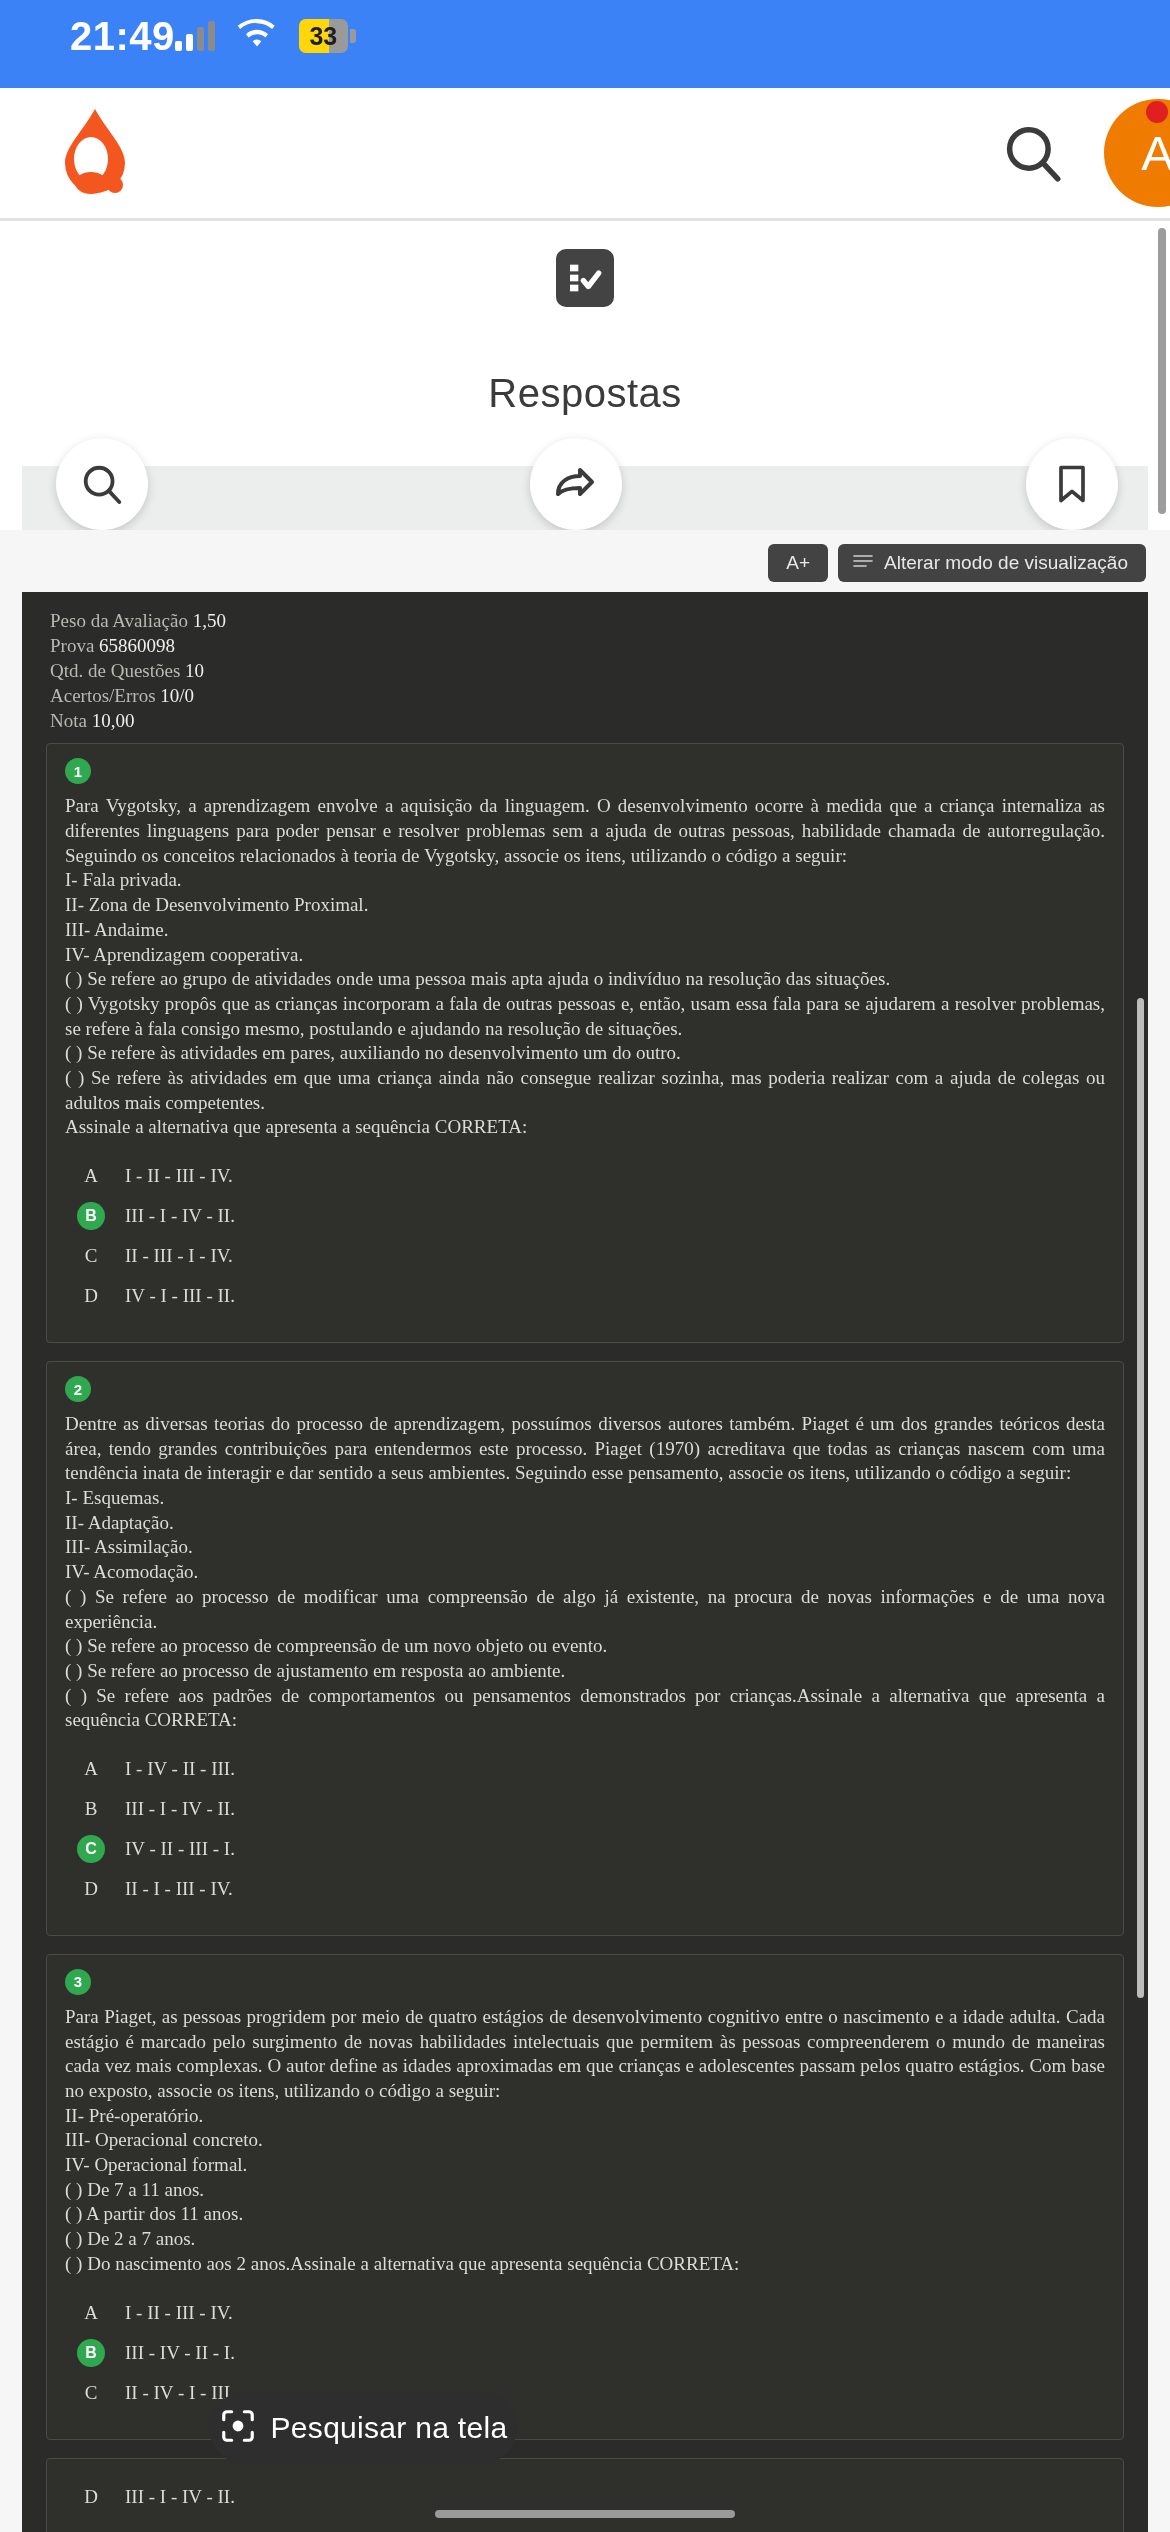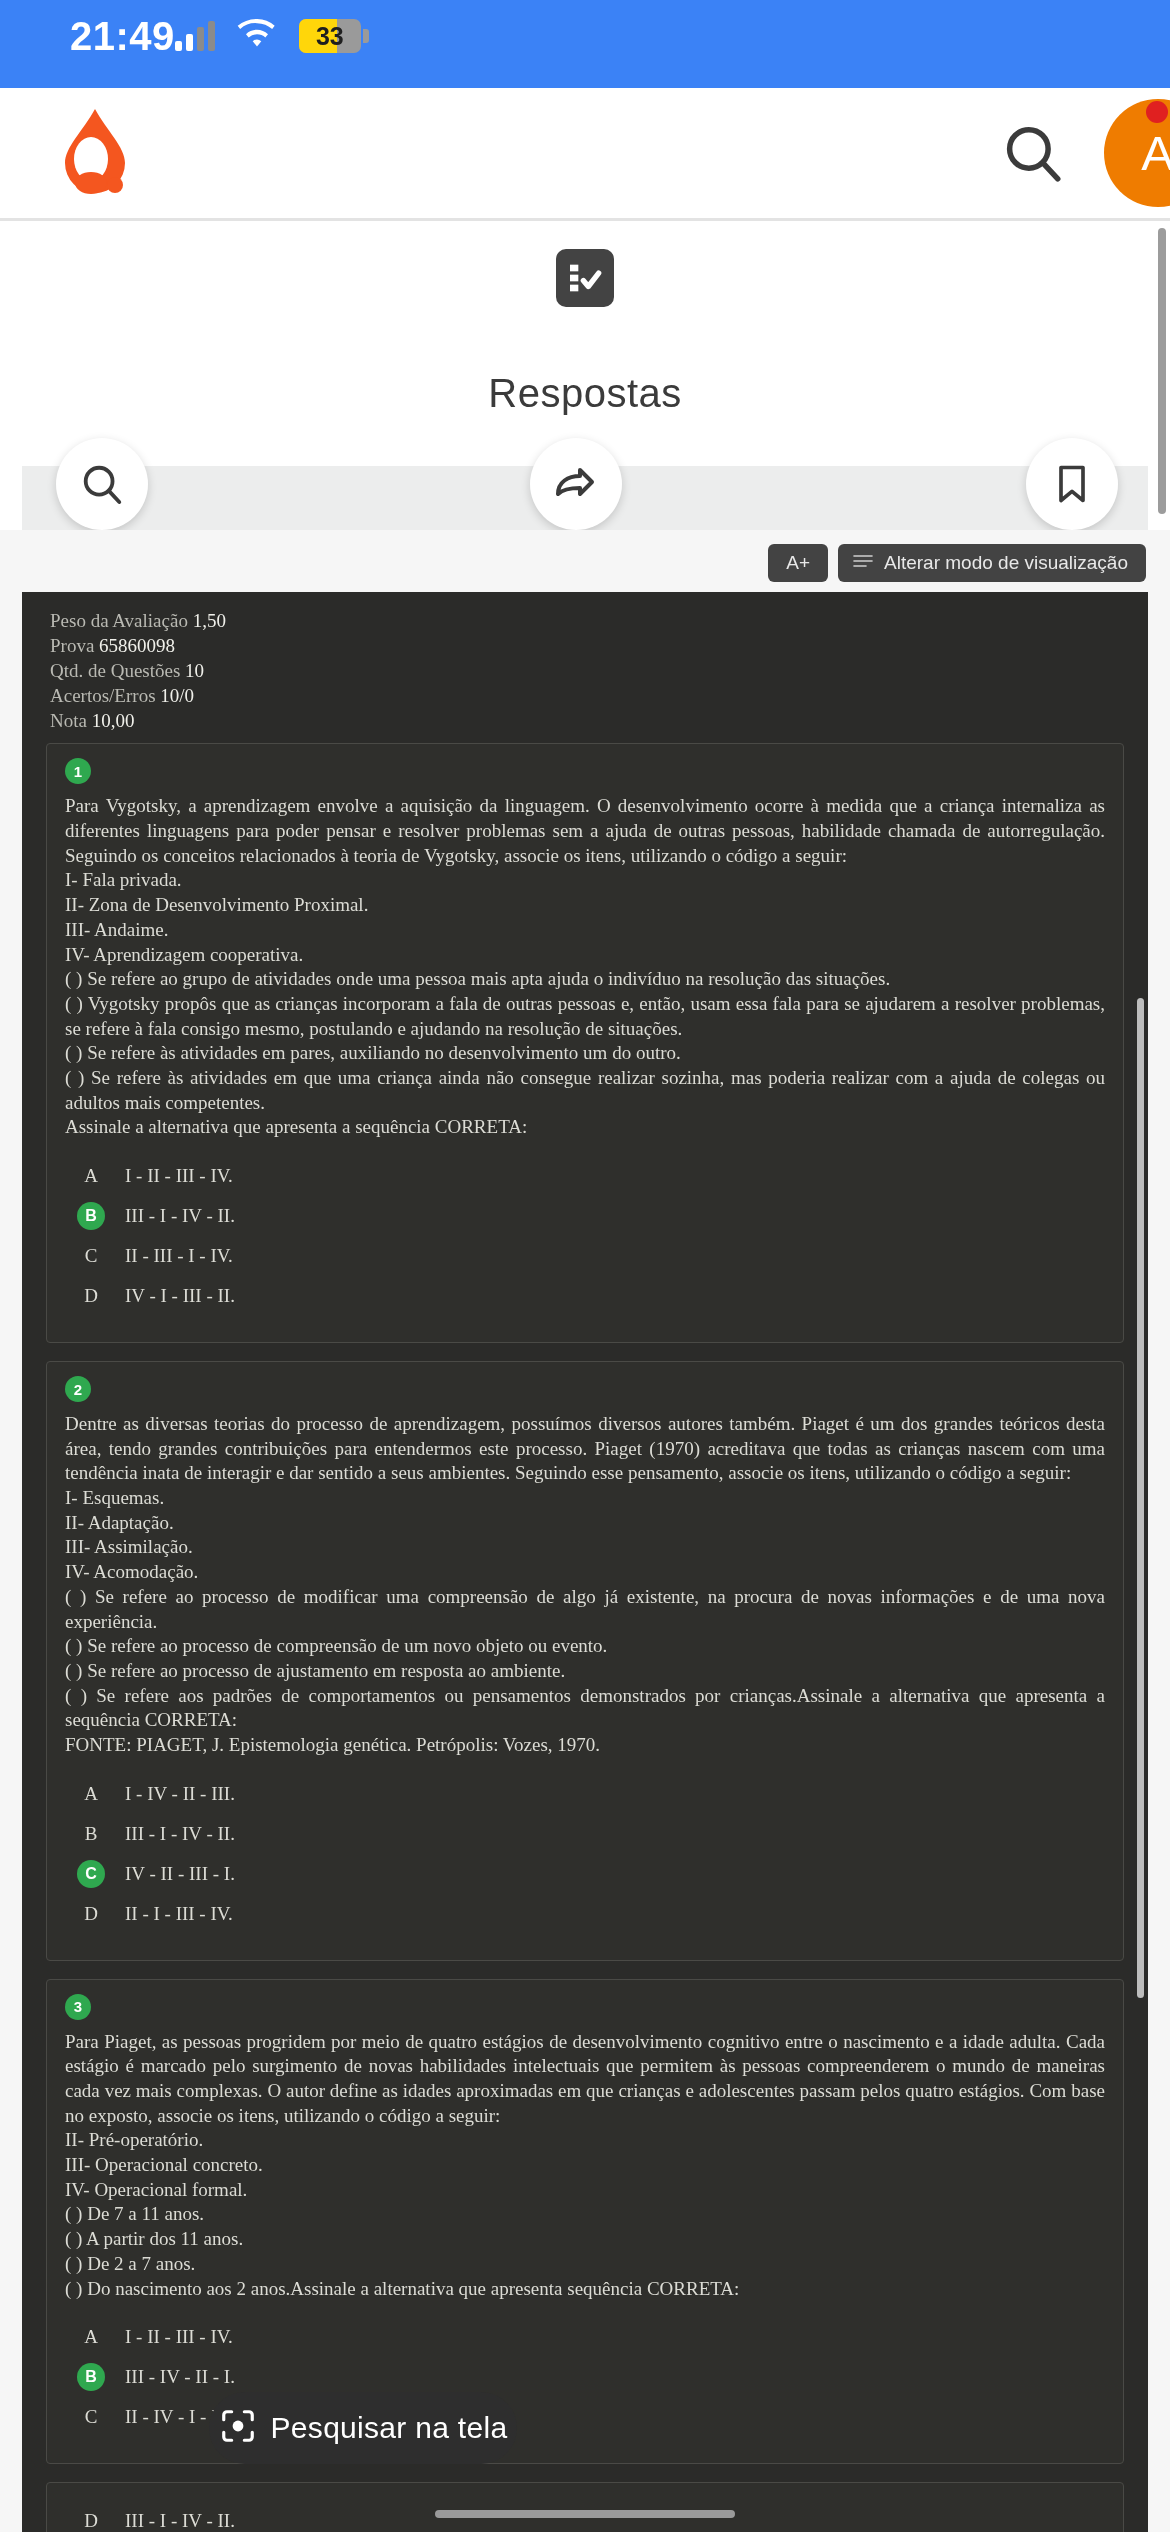--- a/index.html
+++ b/index.html
@@ -23,21 +23,21 @@
   .status-time { font-size: 40px; font-weight: 600; letter-spacing: .5px; }
   .status-right { display: flex; align-items: center; gap: 22px; }
   .sig { display: flex; align-items: flex-end; gap: 4px; height: 30px; }
   .sig i { display:block; width: 7px; background: #ffffff; border-radius: 2px; }
   .sig i:nth-child(1){ height: 10px; }
   .sig i:nth-child(2){ height: 17px; }
   .sig i:nth-child(3){ height: 24px; background:#8b8b8b; }
   .sig i:nth-child(4){ height: 30px; background:#8b8b8b; }
   .battery {
     position: relative;
-    width: 62px; height: 34px;
+    width: 49px; height: 34px;
     background: #9a9a9a;
     border-radius: 7px;
     display:flex; align-items:center; justify-content:center;
     overflow: hidden;
   }
   .battery .fill {
     position:absolute; left:0; top:0; bottom:0; width: 62%;
     background: #ffd60a;
   }
   .battery .pct {
@@ -389,21 +389,20 @@
       <div class="qbody">
         <span>Dentre as diversas teorias do processo de aprendizagem, possuímos diversos autores também. Piaget é um dos grandes teóricos desta área, tendo grandes contribuições para entendermos este processo. Piaget (1970) acreditava que todas as crianças nascem com uma tendência inata de interagir e dar sentido a seus ambientes. Seguindo esse pensamento, associe os itens, utilizando o código a seguir:</span>
         <div>I- Esquemas.</div>
         <div>II- Adaptação.</div>
         <div>III- Assimilação.</div>
         <div>IV- Acomodação.</div>
         <div>(    ) Se refere ao processo de modificar uma compreensão de algo já existente, na procura de novas informações e de uma nova experiência.</div>
         <div>(    ) Se refere ao processo de compreensão de um novo objeto ou evento.</div>
         <div>(    ) Se refere ao processo de ajustamento em resposta ao ambiente.</div>
         <div>(    ) Se refere aos padrões de comportamentos ou pensamentos demonstrados por crianças.Assinale a alternativa que apresenta a sequência CORRETA:</div>
-        <div>FONTE: PIAGET, J. Epistemologia genética. Petrópolis: Vozes, 1970.</div>
       </div>
       <div class="opts">
         <div class="opt">
           <span class="letter">A</span>
           <span class="otext">I - IV - II - III.</span>
         </div>
         <div class="opt">
           <span class="letter">B</span>
           <span class="otext">III - I - IV - II.</span>
         </div>

